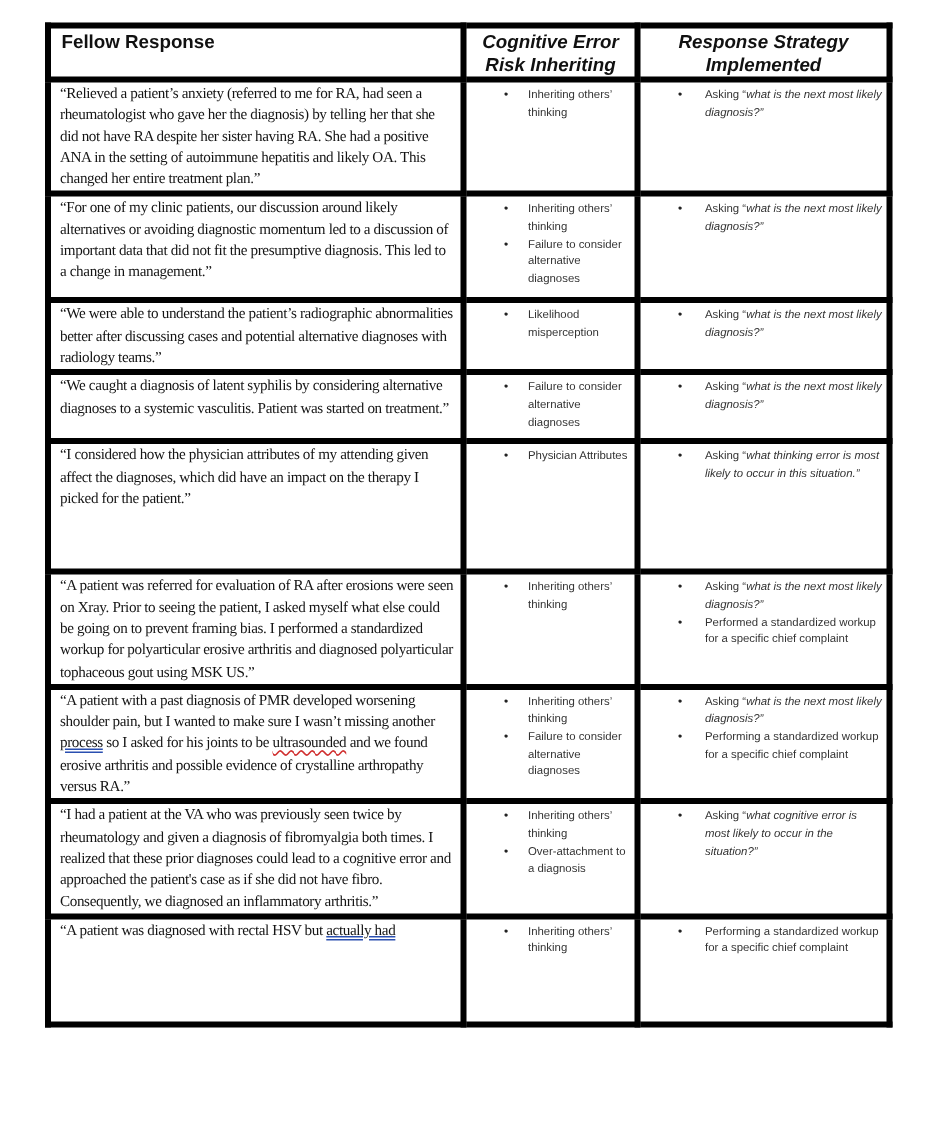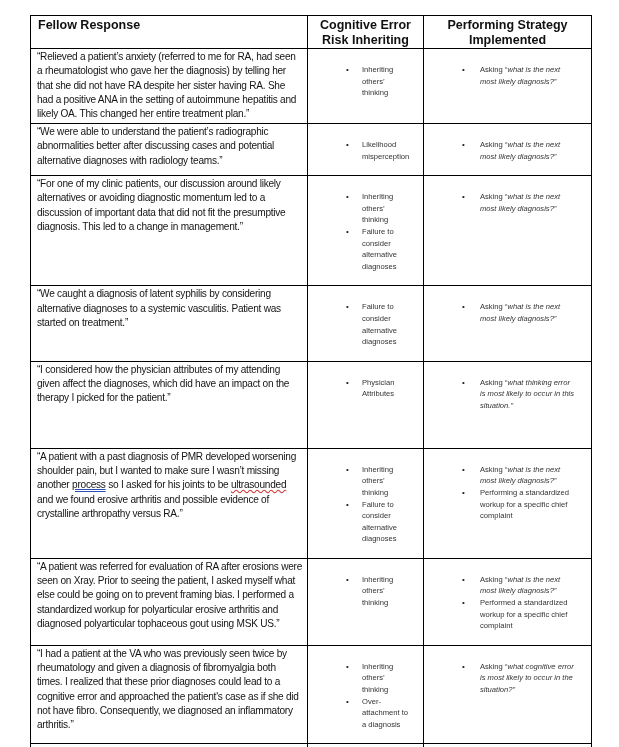--- a/index.html
+++ b/index.html
@@ -1,35 +1,35 @@
 <!DOCTYPE html>
 <html><head>
 <meta charset="utf-8">
 <style>
   html, body { margin: 0; padding: 0; background: #ffffff; }
   body { width: 619px; height: 747px; position: relative; overflow: hidden; }
   .tbl {
     position: absolute; left: 30px; top: 15px; width: 561px;
     border-collapse: collapse; table-layout: fixed;
   }
-  .tbl td, .tbl th { border: 1px solid #000000; vertical-align: top; padding: 0; }
+  .tbl td, .tbl th { border: 4px solid #000000; vertical-align: top; padding: 0; }
   .tbl th {
     font-family: "Liberation Sans", sans-serif; font-weight: bold; font-size: 12.5px;
     color: #111; line-height: 15px; padding-top: 2px;
   }
   .th-resp { text-align: left; padding-left: 7px !important; }
-  .th-center { text-align: center; }
+  .th-center { text-align: center; font-style: italic; }
   .col1 { width: 277px; }
   .col2 { width: 116px; }
   .col3 { width: 168px; }
   .resp {
-    font-family: Liberation Sans, sans-serif; font-size: 10.1px; line-height: 14.3px; color: #141414;
+    font-family: Liberation Serif, serif; font-size: 10.1px; line-height: 14.3px; color: #141414;
     padding: 1px 4px 0 6px !important; letter-spacing: -0.25px;
   }
-  ul.b { list-style: none; margin: 13px; padding: 2px 2px 0 0; }
+  ul.b { list-style: none; margin: 0; padding: 2px 2px 0 0; }
   ul.b li {
     position: relative;
     font-family: "Liberation Sans", sans-serif; font-size: 7.6px; line-height: 11.6px; color: #333;
   }
   .c2 ul.b li { padding-left: 41px; }
   .c3 ul.b li { padding-left: 43px; }
   .c2 ul.b li::before, .c3 ul.b li::before {
     content: "\2022"; position: absolute; top: 0; font-size: 8px; color: #222;
   }
   .c2 ul.b li::before { left: 25px; }
@@ -52,70 +52,70 @@
       <col class="col3">
   </colgroup>
   <thead>
     <tr style="height:32px">
       <th class="th-resp">Fellow Response</th>
       <th class="th-center">
         <span>Cognitive Error</span><br>
         <span>Risk Inheriting</span>
       </th>
       <th class="th-center">
-        <span>Performing Strategy</span><br>
+        <span>Response Strategy</span><br>
         <span>Implemented</span>
       </th>
     </tr>
   </thead>
   <tbody>
 
     <tr style="height:75px">
       <td class="resp">“Relieved a patient’s anxiety (referred to me for RA, had seen a rheumatologist who gave her the diagnosis) by telling her that she did not have RA despite her sister having RA. She had a positive ANA in the setting of autoimmune hepatitis and likely OA. This changed her entire treatment plan.”</td>
       <td class="c2">
         <ul class="b">
             <li>Inheriting others’ thinking</li>
           </ul>
       </td>
       <td class="c3">
         <ul class="b">
             <li><span>Asking “</span><em>what is the next most likely diagnosis?”</em></li>
           </ul>
       </td>
     </tr>
 
+    <tr style="height:71px">
+      <td class="resp">“For one of my clinic patients, our discussion around likely alternatives or avoiding diagnostic momentum led to a discussion of important data that did not fit the presumptive diagnosis. This led to a change in management.”</td>
+      <td class="c2">
+        <ul class="b">
+          <li>Inheriting others’ thinking</li>
+          <li>Failure to consider alternative diagnoses</li>
+        </ul>
+      </td>
+      <td class="c3">
+        <ul class="b">
+            <li><span>Asking “</span><em>what is the next most likely diagnosis?”</em></li>
+          </ul>
+      </td>
+    </tr>
+
     <tr style="height:36px">
       <td class="resp">“We were able to understand the patient’s radiographic abnormalities better after discussing cases and potential alternative diagnoses with radiology teams.”</td>
       <td class="c2">
         <ul class="b">
             <li>Likelihood misperception</li>
           </ul>
       </td>
       <td class="c3">
         <ul class="b">
             <li><span>Asking “</span><em>what is the next most likely diagnosis?”</em></li>
           </ul>
       </td>
     </tr>
 
-    <tr style="height:71px">
-      <td class="resp">“For one of my clinic patients, our discussion around likely alternatives or avoiding diagnostic momentum led to a discussion of important data that did not fit the presumptive diagnosis. This led to a change in management.”</td>
-      <td class="c2">
-        <ul class="b">
-          <li>Inheriting others’ thinking</li>
-          <li>Failure to consider alternative diagnoses</li>
-        </ul>
-      </td>
-      <td class="c3">
-        <ul class="b">
-            <li><span>Asking “</span><em>what is the next most likely diagnosis?”</em></li>
-          </ul>
-      </td>
-    </tr>
-
     <tr style="height:46px">
       <td class="resp">“We caught a diagnosis of latent syphilis by considering alternative diagnoses to a systemic vasculitis. Patient was started on treatment.”</td>
       <td class="c2">
         <ul class="b">
             <li>Failure to consider alternative diagnoses</li>
           </ul>
       </td>
       <td class="c3">
         <ul class="b">
             <li><span>Asking “</span><em>what is the next most likely diagnosis?”</em></li>
@@ -130,51 +130,51 @@
             <li>Physician Attributes</li>
           </ul>
       </td>
       <td class="c3">
         <ul class="b">
             <li><span>Asking “</span><em>what thinking error is most likely to occur in this situation.”</em></li>
           </ul>
       </td>
     </tr>
 
+    <tr style="height:70px">
+      <td class="resp">“A patient was referred for evaluation of RA after erosions were seen on Xray. Prior to seeing the patient, I asked myself what else could be going on to prevent framing bias. I performed a standardized workup for polyarticular erosive arthritis and diagnosed polyarticular tophaceous gout using MSK US.”</td>
+      <td class="c2">
+        <ul class="b">
+            <li>Inheriting others’ thinking</li>
+          </ul>
+      </td>
+      <td class="c3">
+        <ul class="b">
+          <li><span>Asking “</span><em>what is the next most likely diagnosis?”</em></li>
+          <li><span>Performed a standardized workup for a specific chief complaint</span><em></em></li>
+        </ul>
+      </td>
+    </tr>
+
     <tr style="height:71px">
       <td class="resp"><span>“A patient with a past diagnosis of PMR developed worsening shoulder pain, but I wanted to make sure I wasn’t missing another </span><span class="u-blue">process</span><span> so I asked for his joints to be </span><span class="u-red">ultrasounded</span><span> and we found erosive arthritis and possible evidence of crystalline arthropathy versus RA.”</span></td>
       <td class="c2">
         <ul class="b">
           <li>Inheriting others’ thinking</li>
           <li>Failure to consider alternative diagnoses</li>
         </ul>
       </td>
       <td class="c3">
         <ul class="b">
           <li><span>Asking “</span><em>what is the next most likely diagnosis?”</em></li>
           <li><span>Performing a standardized workup for a specific chief complaint</span><em></em></li>
         </ul>
       </td>
     </tr>
 
-    <tr style="height:70px">
-      <td class="resp">“A patient was referred for evaluation of RA after erosions were seen on Xray. Prior to seeing the patient, I asked myself what else could be going on to prevent framing bias. I performed a standardized workup for polyarticular erosive arthritis and diagnosed polyarticular tophaceous gout using MSK US.”</td>
-      <td class="c2">
-        <ul class="b">
-            <li>Inheriting others’ thinking</li>
-          </ul>
-      </td>
-      <td class="c3">
-        <ul class="b">
-          <li><span>Asking “</span><em>what is the next most likely diagnosis?”</em></li>
-          <li><span>Performed a standardized workup for a specific chief complaint</span><em></em></li>
-        </ul>
-      </td>
-    </tr>
-
 
     <tr style="height:76px">
       <td class="resp">“I had a patient at the VA who was previously seen twice by rheumatology and given a diagnosis of fibromyalgia both times. I realized that these prior diagnoses could lead to a cognitive error and approached the patient's case as if she did not have fibro. Consequently, we diagnosed an inflammatory arthritis.”</td>
       <td class="c2">
         <ul class="b">
           <li>Inheriting others’ thinking</li>
           <li>Over-attachment to a diagnosis</li>
         </ul>
       </td>
       <td class="c3">

